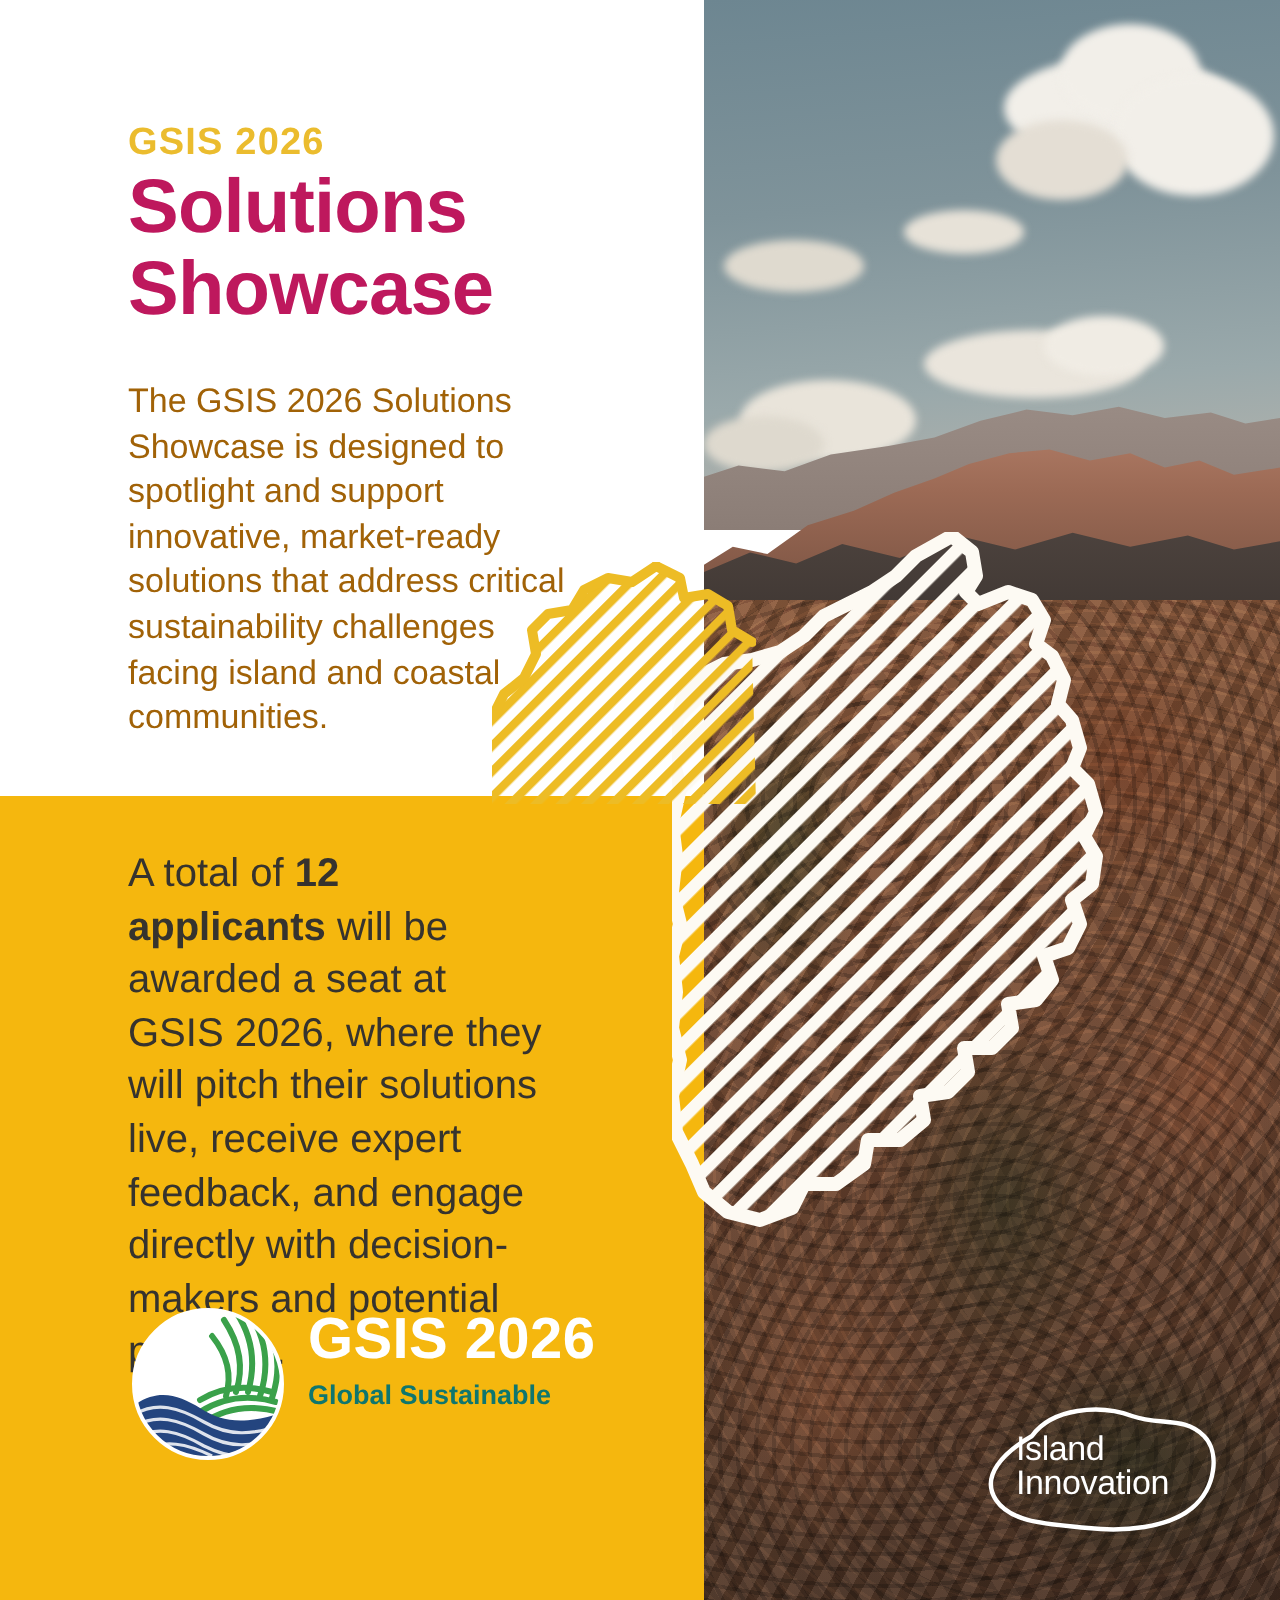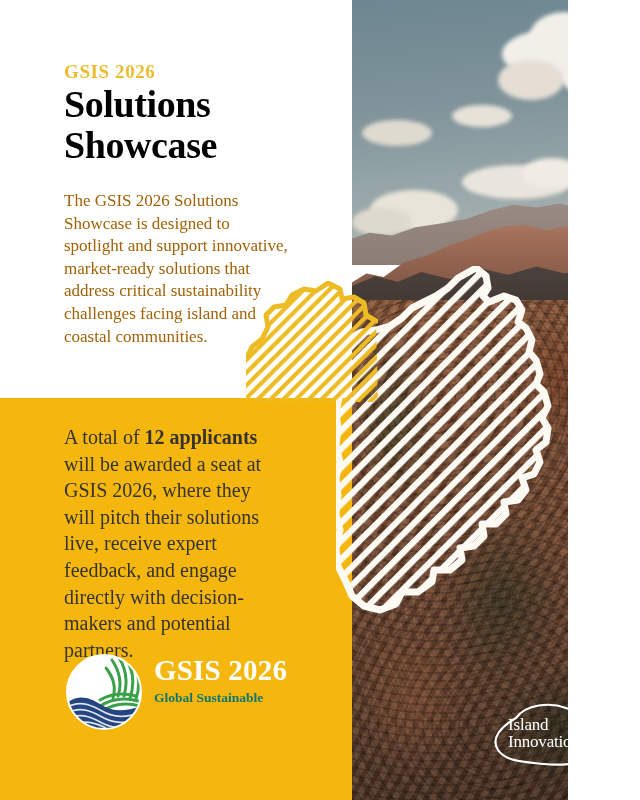--- a/index.html
+++ b/index.html
@@ -2,21 +2,21 @@
 <html><head>
 <meta charset="utf-8">
 <style>
   html,body{margin:0;padding:0;}
   body{
     width:640px;height:800px;overflow:hidden;
     background:#ffffff;
     font-family:"Liberation Sans", sans-serif;
     -webkit-font-smoothing:antialiased;
   }
-  .poster{position:relative;width:568px;height:800px;overflow:hidden;background:#ffffff;font-family:Liberation Serif, serif;}
+  .poster{position:relative;width:640px;height:800px;overflow:hidden;background:#ffffff;}
 
   
   .photo-col{position:absolute;left:352px;top:0;width:288px;height:800px;overflow:hidden;}
   .photo-sky{
     position:absolute;left:0;top:0;width:288px;height:250px;
     background:linear-gradient(175deg,#6d8691 0%,#7f939a 40%,#9aa9ab 75%,#b6b4ac 100%);
   }
   .cloud{position:absolute;border-radius:50%;background:#f2efe9;filter:blur(2px);}
   .cloud.c1{left:150px;top:28px;width:118px;height:52px;}
   .cloud.c2{left:178px;top:12px;width:70px;height:48px;}
@@ -83,21 +83,21 @@
 
   
   .kicker{
     position:absolute;left:64px;top:62px;
     font-size:19px;font-weight:bold;letter-spacing:.6px;
     color:#ebbc2e;line-height:1;
   }
   .headline{
     position:absolute;left:64px;top:84px;width:270px;
     font-size:38px;font-weight:bold;line-height:1.08;
-    color:#000000;letter-spacing:-.4px;
+    color:#be185d;letter-spacing:-.4px;
   }
   .para-top{
     position:absolute;left:64px;top:190px;width:226px;
     font-size:17px;line-height:1.33;color:#a16207;z-index:4;
   }
   .para-bottom{
     position:absolute;left:64px;top:424px;width:210px;
     font-size:20px;line-height:1.33;color:#36332e;z-index:4;
   }
   .para-bottom b{font-weight:bold;}

